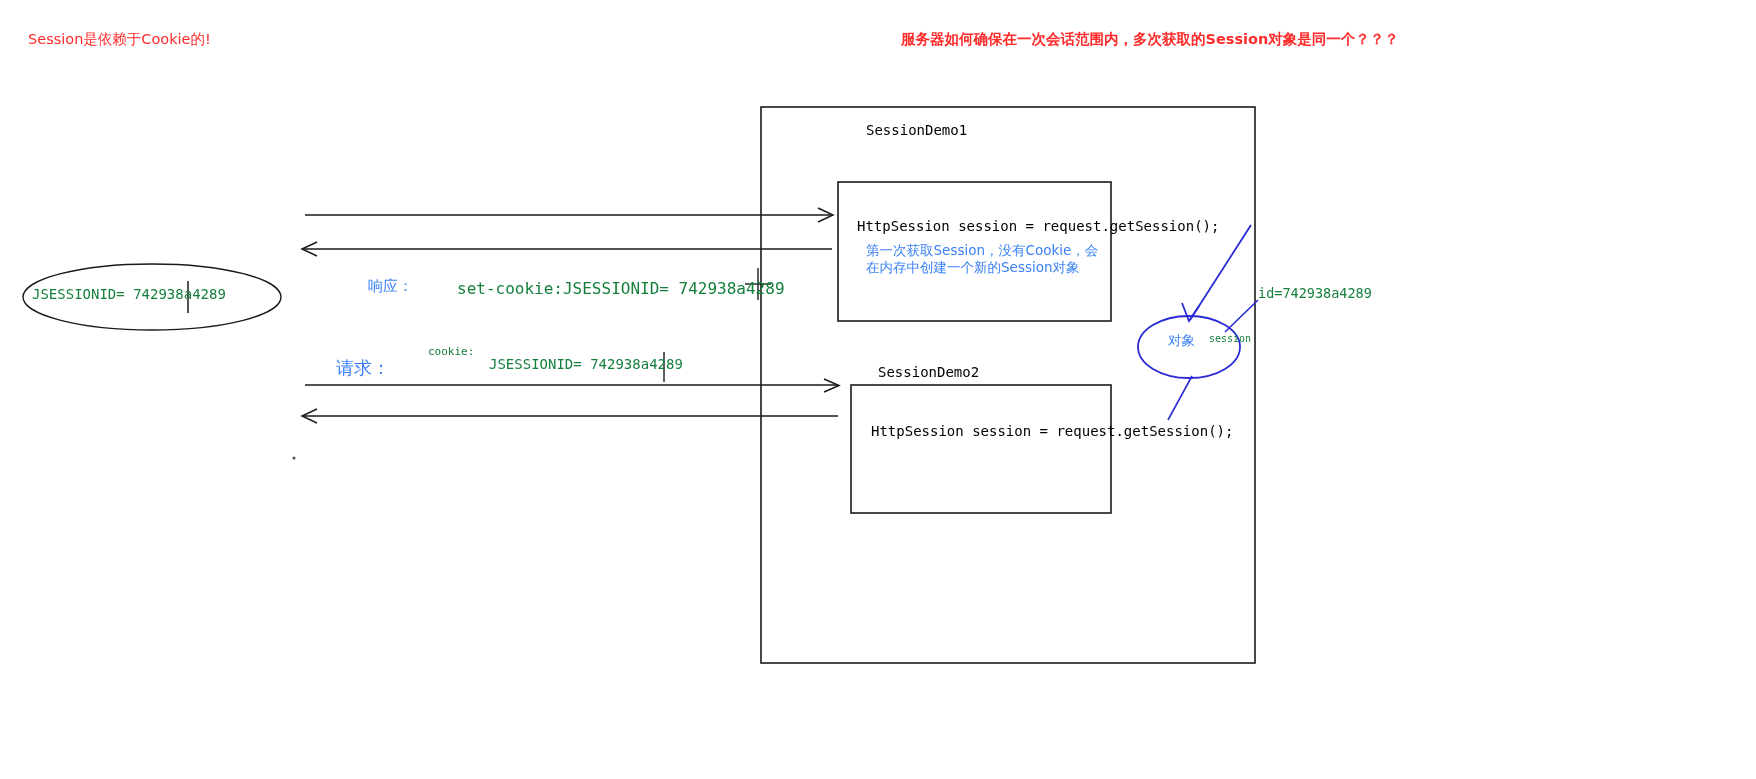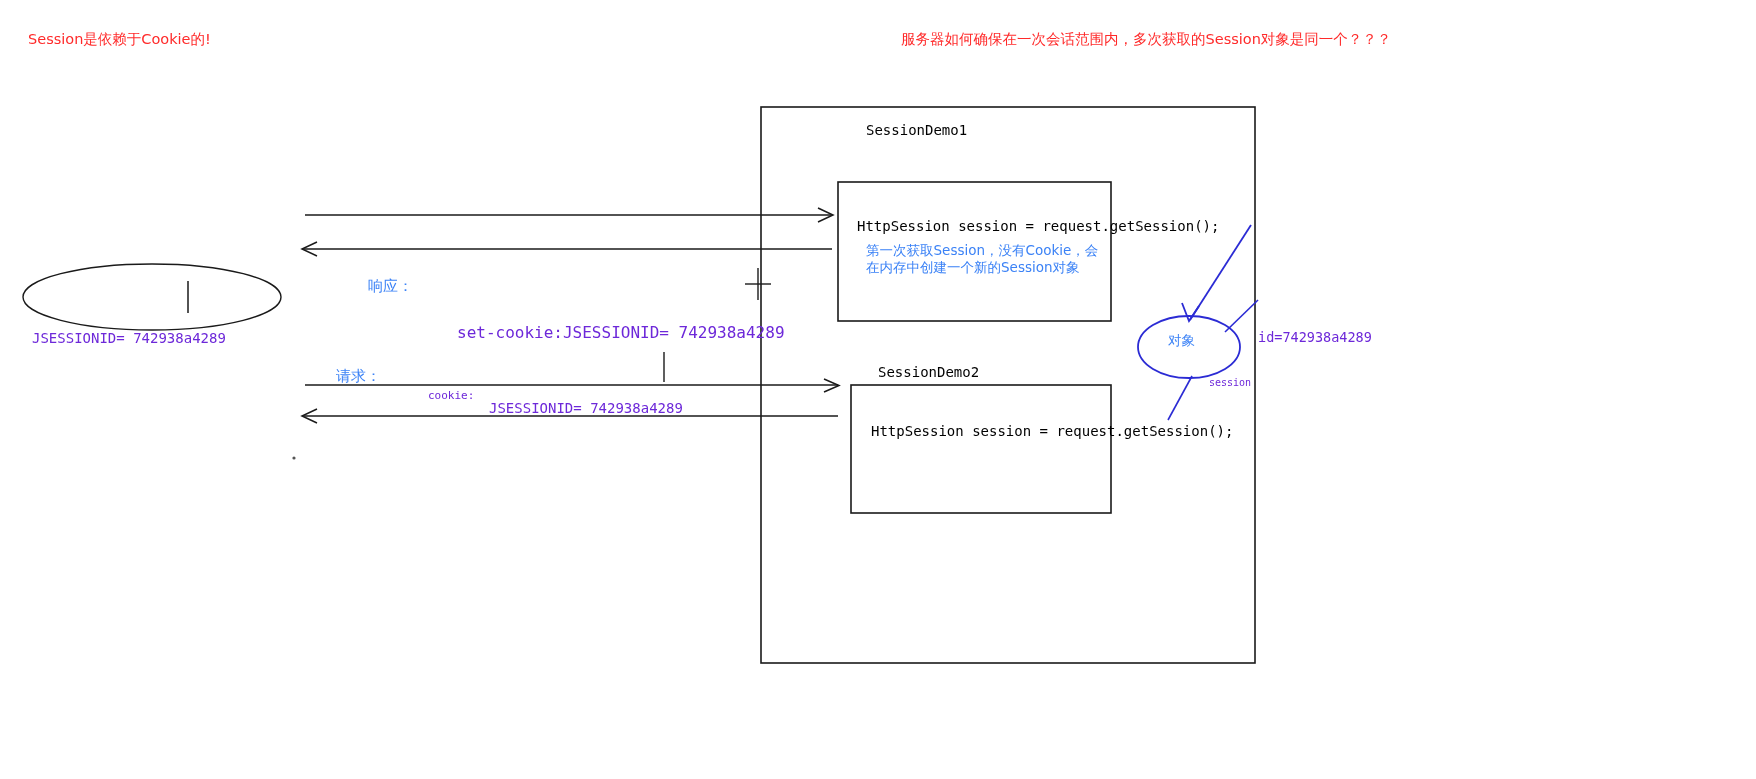--- a/index.html
+++ b/index.html
@@ -17,33 +17,33 @@
     font-size:14.5px;
     white-space:nowrap;
     letter-spacing:0px;
   }
   .mono{
     font-family:"DejaVu Sans Mono", monospace;
     color:#000;
     white-space:nowrap;
     text-align:center;
   }
-  .blue{color:#6d28d9;margin-top:44px;}
+  .blue{color:#15803d;}
   .bluecjk{
     color:#3b82f6;
     font-family:"DejaVu Sans", sans-serif;
   }
   .svgroot{position:absolute;left:0;top:0;width:1756px;height:779px;}
 </style>
 </head>
 <body>
 
 <div class="abs hdr" style="left:28px;top:30px;">Session是依赖于Cookie的!</div>
 
-<div class="abs hdr" style="left:901px;top:30px;">服务器如何确保在一次会话范围内，多次获取的Session对象是同一个？？？</div>
+<div class="abs hdr" style="left:901px;top:30px;font-weight:bold;">服务器如何确保在一次会话范围内，多次获取的Session对象是同一个？？？</div>
 
 <svg class="svgroot" viewBox="0 0 1756 779" xmlns="http://www.w3.org/2000/svg">
 
   <rect x="761" y="107" width="494" height="556" fill="none" stroke="#1a1a1a" stroke-width="1.6"></rect>
 
   <rect x="838" y="182" width="273" height="139" fill="none" stroke="#1a1a1a" stroke-width="1.6"></rect>
 
   <rect x="851" y="385" width="260" height="128" fill="none" stroke="#1a1a1a" stroke-width="1.6"></rect>
 
   <ellipse cx="152" cy="297" rx="129" ry="33" fill="none" stroke="#1a1a1a" stroke-width="1.4"></ellipse>
@@ -77,21 +77,21 @@
   <line x1="1258" y1="300" x2="1225" y2="332" stroke="#2b2bd4" stroke-width="1.6"></line>
 
   <line x1="1168" y1="420" x2="1192" y2="376" stroke="#2b2bd4" stroke-width="1.6"></line>
 </svg>
 
 <div class="abs mono blue" style="left:32px;top:286px;font-size:14px;">JSESSIONID= 742938a4289</div>
 
 <div class="abs bluecjk" style="left:368px;top:277px;font-size:15px;">响应：</div>
 <div class="abs mono blue" style="left:457px;top:279px;font-size:16px;">set-cookie:JSESSIONID= 742938a4289</div>
 
-<div class="abs bluecjk" style="left:336px;top:367px;font-size:15px;">请求：</div>
+<div class="abs bluecjk" style="left:336px;top:356px;font-size:18px;">请求：</div>
 <div class="abs mono blue" style="left:428px;top:345px;font-size:11px;">cookie:</div>
 <div class="abs mono blue" style="left:489px;top:356px;font-size:14px;">JSESSIONID= 742938a4289</div>
 
 <div class="abs mono" style="left:866px;top:122px;font-size:14px;">SessionDemo1</div>
 <div class="abs mono" style="left:857px;top:218px;font-size:14px;">HttpSession session = request.getSession();</div>
 <div class="abs bluecjk" style="left:866px;top:242px;font-size:13.5px;line-height:16px;">第一次获取Session，没有Cookie，会</div>
 <div class="abs bluecjk" style="left:866px;top:259px;font-size:13.5px;line-height:16px;">在内存中创建一个新的Session对象</div>
 
 <div class="abs mono" style="left:878px;top:364px;font-size:14px;">SessionDemo2</div>
 <div class="abs mono" style="left:871px;top:423px;font-size:14px;">HttpSession session = request.getSession();</div>

